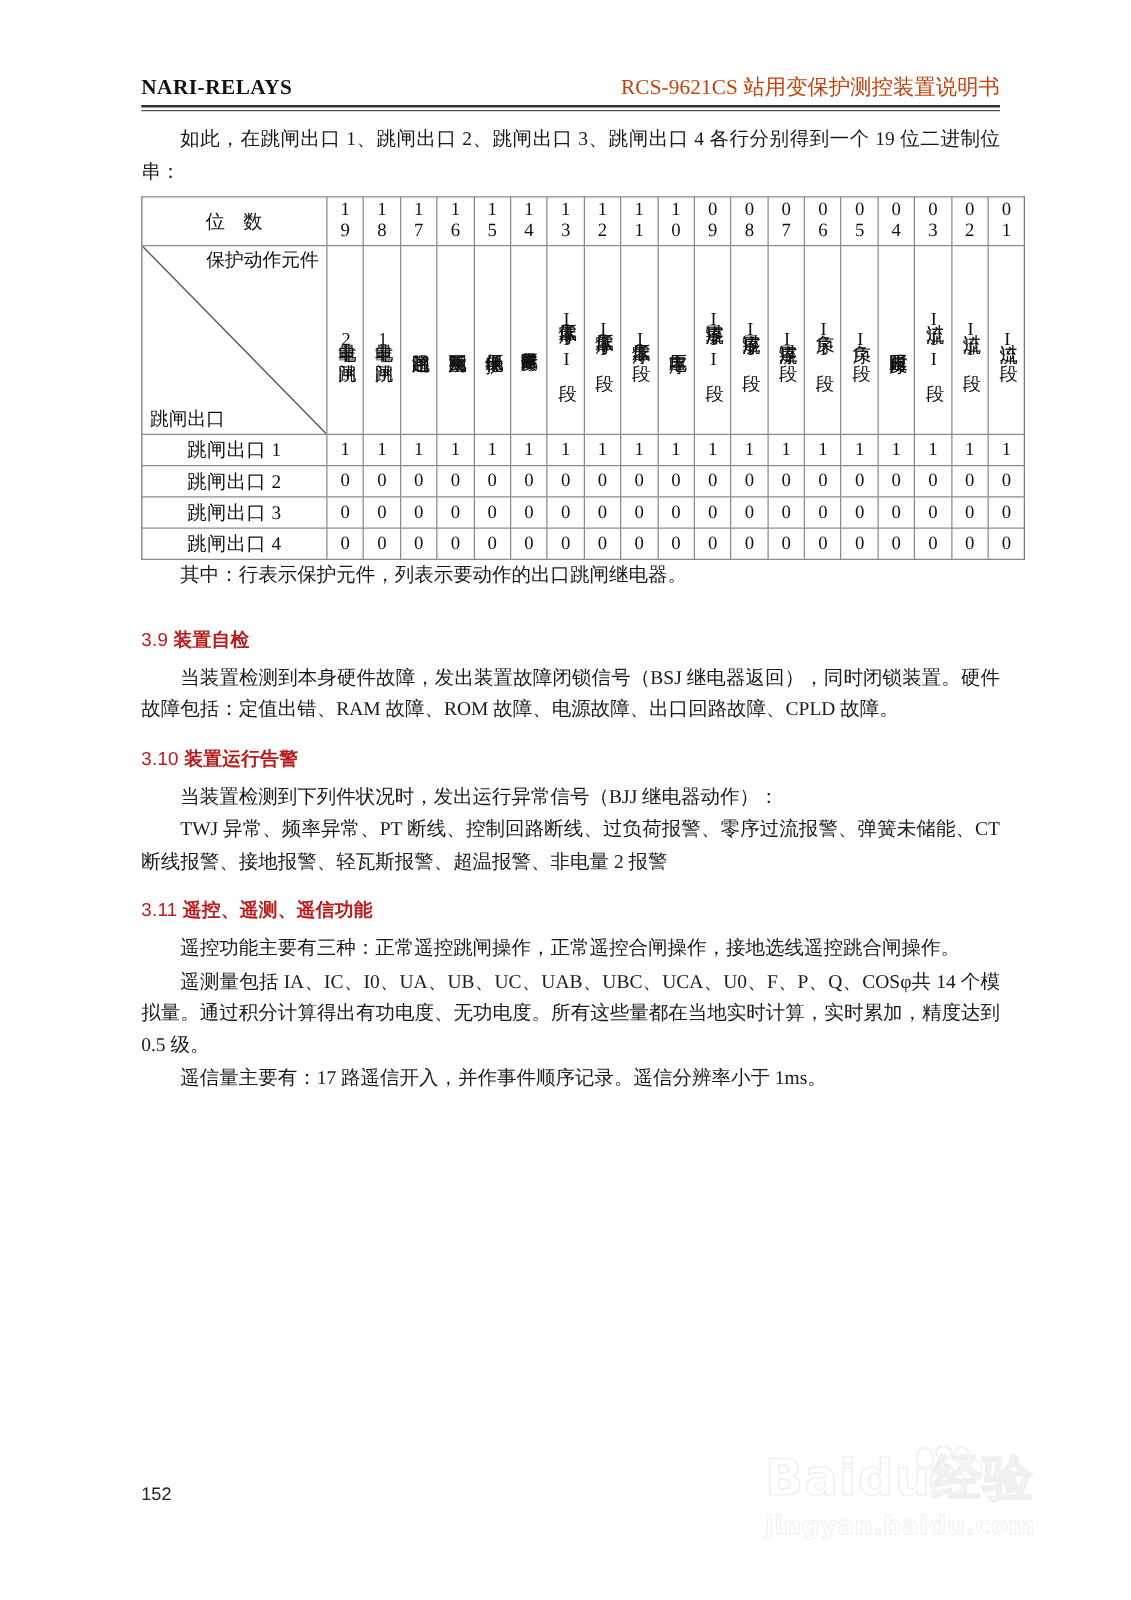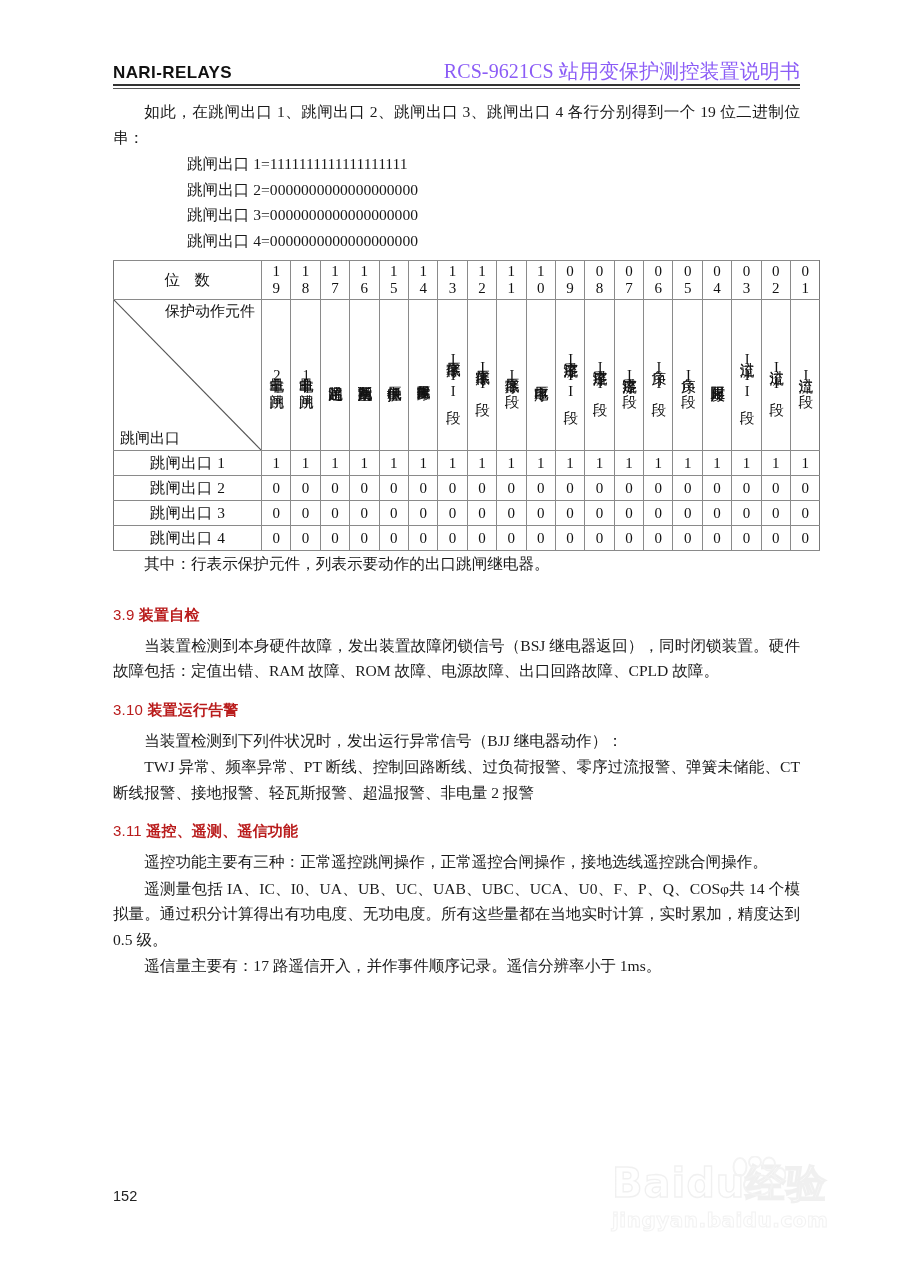--- a/index.html
+++ b/index.html
@@ -12,24 +12,24 @@
     overflow:hidden;
   }
   .page { position:relative; width:905px; height:1280px; }
 
   
   .hdr {
     position:absolute; left:113px; top:58px; width:687px;
     display:flex; align-items:baseline; justify-content:space-between;
   }
   .hdr-left {
-    font-family:Liberation Sans, sans-serif;
+    font-family:Liberation Serif, serif;
     font-size:17px; font-weight:600; letter-spacing:.4px; color:#111;
   }
-  .hdr-right { font-size:20px; color:#8b5cf6; letter-spacing:.1px;text-align:center; }
+  .hdr-right { font-size:17px; color:#c2410c; letter-spacing:.1px;text-align:center; }
   .hdr-rule-thick {
     position:absolute; left:113px; top:84px; width:687px; height:2px;
     background:#333;
   }
   .hdr-rule-thin {
     position:absolute; left:113px; top:88px; width:687px; height:1px;
     background:#555;
   }
 
   
@@ -167,26 +167,20 @@
     <span class="hdr-left">NARI-RELAYS</span>
     <span class="hdr-right">RCS-9621CS 站用变保护测控装置说明书</span>
   </div>
   <div class="hdr-rule-thick"></div>
   <div class="hdr-rule-thin"></div>
 
   <div class="content">
 
     <p class="para indent">如此，在跳闸出口 1、跳闸出口 2、跳闸出口 3、跳闸出口 4 各行分别得到一个 19 位二进制位串：</p>
 
-    <div>
-      <p class="bitline">跳闸出口 1=1111111111111111111</p>
-      <p class="bitline">跳闸出口 2=0000000000000000000</p>
-      <p class="bitline">跳闸出口 3=0000000000000000000</p>
-      <p class="bitline">跳闸出口 4=0000000000000000000</p>
-    </div>
 
 
     <div class="matrix-wrap">
       <table class="matrix">
         <tbody>
 
           <tr class="bitrow">
             <td class="lbl-col outer-l">
               <span class="rowlabel-center">
                 <span>位</span><span class="gap"></span><span>数</span>

